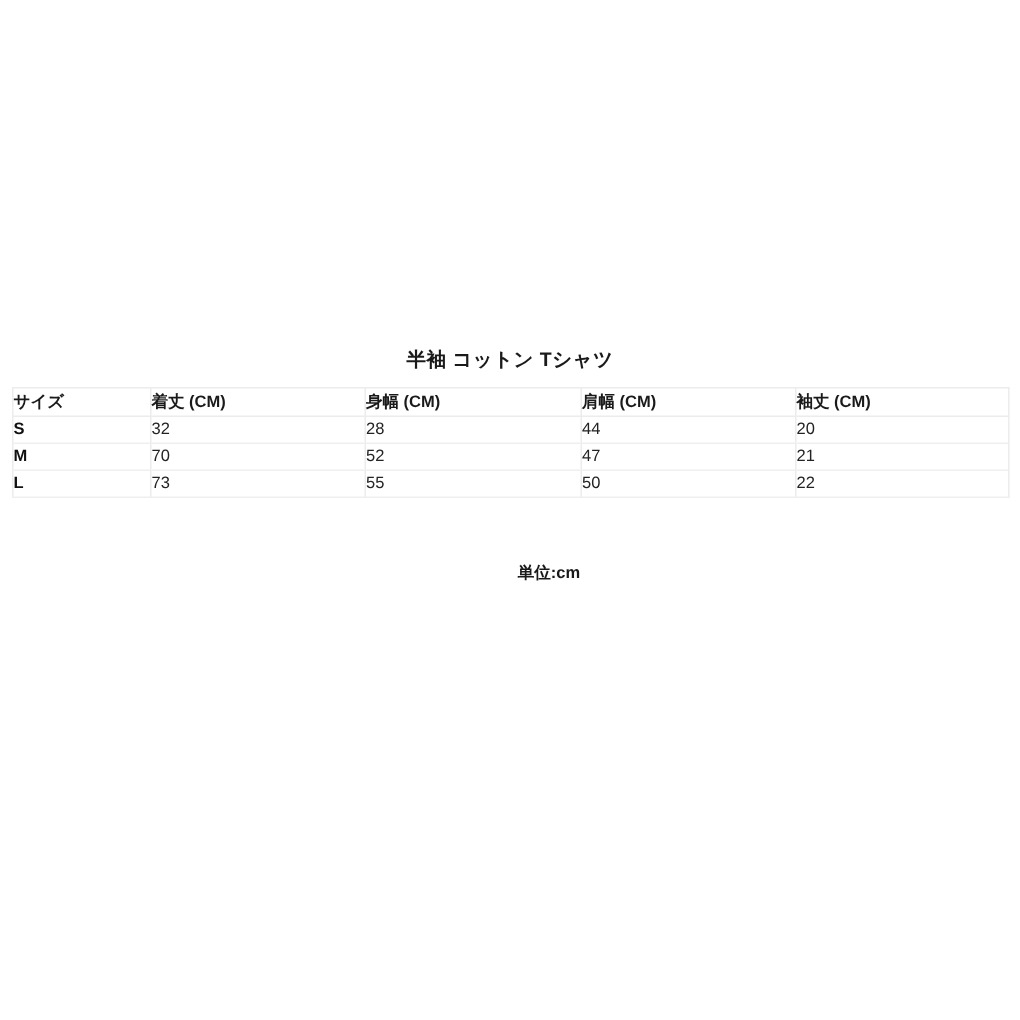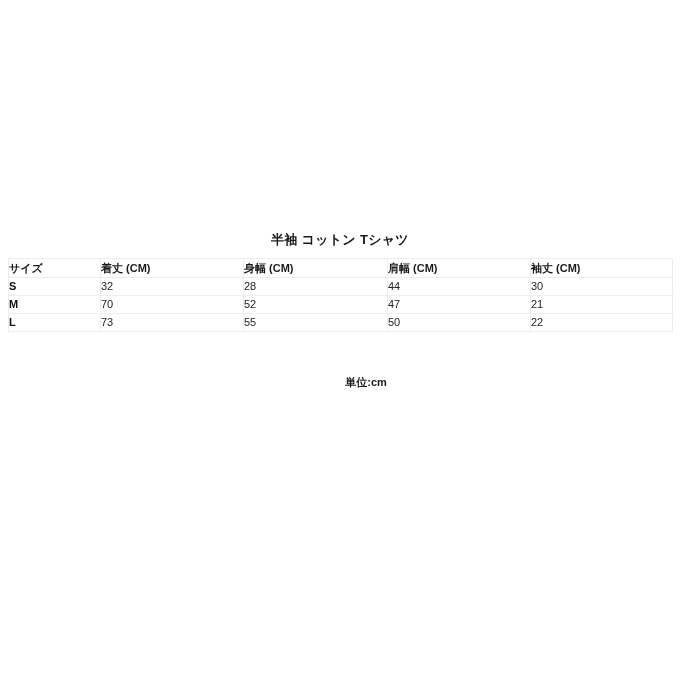--- a/index.html
+++ b/index.html
@@ -123,21 +123,21 @@
           <th>肩幅 (CM)</th>
           <th>袖丈 (CM)</th>
         </tr>
       </thead>
       <tbody>
         <tr>
           <td class="size-cell">S</td>
           <td>32</td>
           <td>28</td>
           <td>44</td>
-          <td>30</td>
+          <td>20</td>
         </tr>
         <tr>
           <td class="size-cell">M</td>
           <td>70</td>
           <td>52</td>
           <td>47</td>
           <td>21</td>
         </tr>
         <tr>
           <td class="size-cell">L</td>

